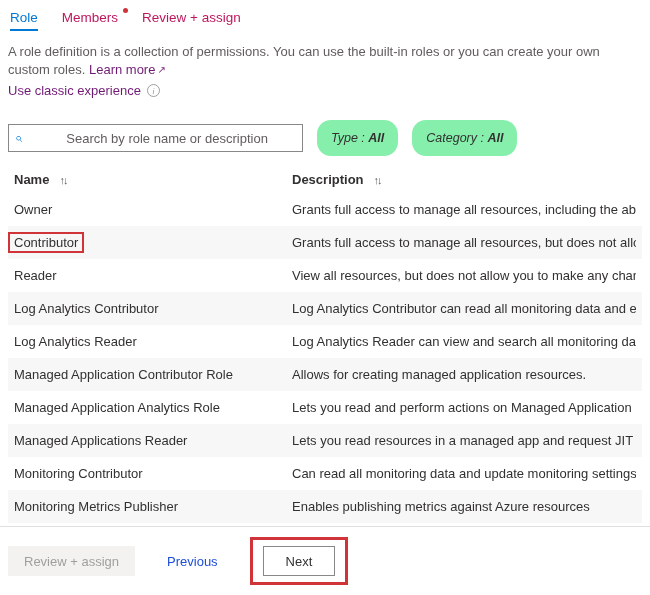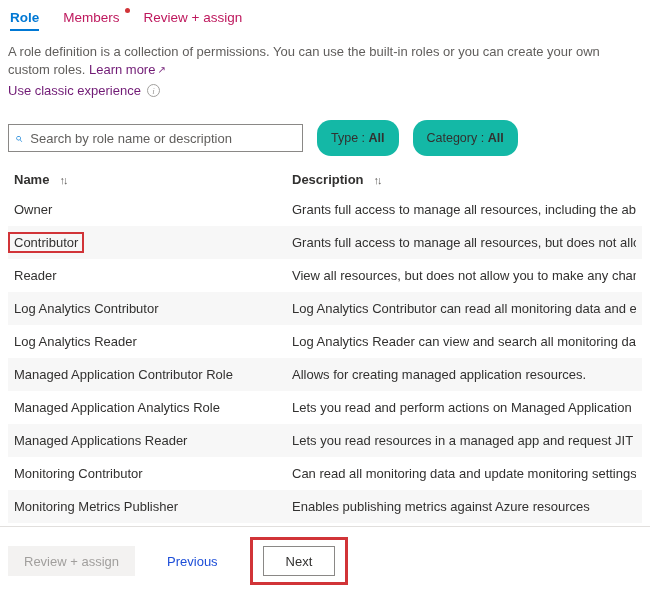--- a/index.html
+++ b/index.html
@@ -21,21 +21,21 @@
   }
   .tab {
     color: #be185d;
     padding: 0 0 6px 0;
     cursor: pointer;
     font-size: 13.5px;
     position: relative;
   }
   .tab.active {
     color: #0078d4;
-    font-weight: 700;
+    font-weight: 400;
   }
   .tab.active::after {
     content: "";
     position: absolute;
     left: 0;
     right: 0;
     bottom: 0;
     height: 2px;
     background: #0078d4;
   }
@@ -98,29 +98,31 @@
     gap: 6px;
   }
   .search-icon { color: #0078d4; font-size: 13px; transform: scaleX(-1); }
   .searchbox input {
     border: none;
     outline: none;
     width: 100%;
     font-size: 13px;
     font-family: inherit;
     color: #404040;
+    margin-left: 36px;
   }
   .searchbox input::placeholder { color: #605e5c; }
   .pill {
-    background: #14b8a6;
+    background: #86efac;
     color: #323130;
     padding: 11px 14px;
     border-radius: 14px;
     font-size: 12.5px;
     cursor: pointer;
+    font-style: italic;
   }
   .pill .bold { font-weight: 600; }
   .table-wrap { margin-top: 16px; }
   .thead {
     display: flex;
     font-weight: 600;
     font-size: 13px;
     padding: 0 6px 6px 6px;
   }
   .col-name { width: 278px; flex-shrink: 0; display:flex; align-items:center; gap:10px;}

